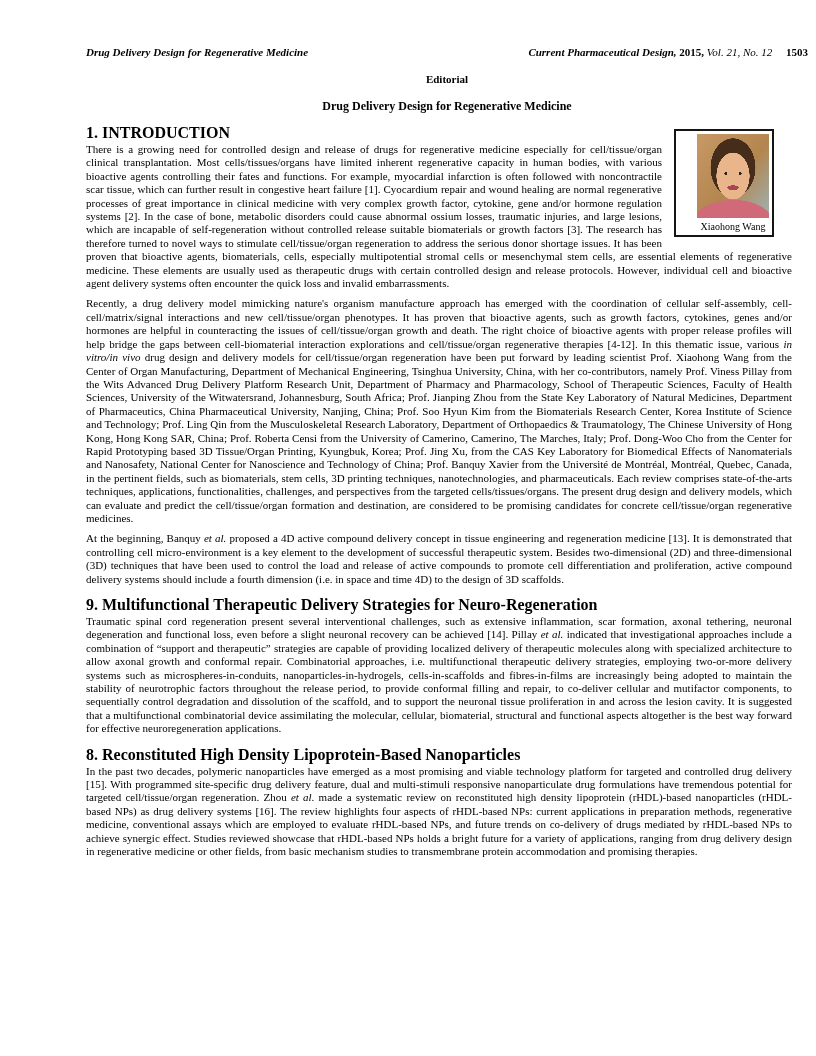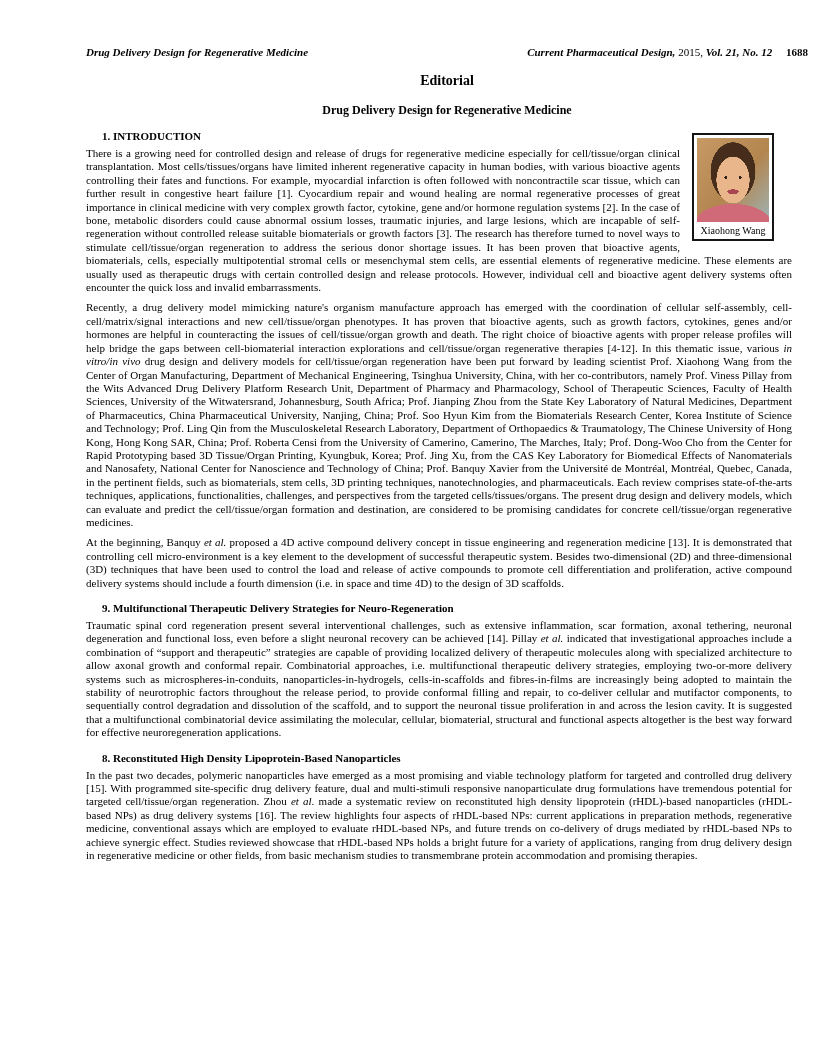--- a/index.html
+++ b/index.html
@@ -4,27 +4,27 @@
 <style>
   html,body{margin:0;padding:0;}
   body{
     width:816px;height:1056px;background:#ffffff;color:#000;
     font-family:"Liberation Serif", serif;
     -webkit-font-smoothing:antialiased;
   }
   .content{margin-left:86px;width:722px;padding-top:46px;}
   .running-head{display:flex;justify-content:space-between;font-size:11px;line-height:12px;}
   .running-head .rh-left{font-weight:bold;font-style:italic;}
-  .kicker{text-align:center;font-weight:bold;font-size:14px;margin-top:15px;}
+  .kicker{text-align:center;font-weight:bold;font-size:11px;margin-top:15px;}
   .title{text-align:center;font-size:12px;font-weight:bold;margin:14px 0 12px 0;}
-  h2.sec-head{font-size:11px;font-weight:bold;margin:12px 0 4px 16px;line-height:13px;}
+  h2.sec-head{font-size:16px;font-weight:bold;margin:12px 0 4px 0;line-height:13px;}
   p.body-par{font-size:11px;line-height:13.4px;text-align:justify;margin:0 16px 7px 0;}
   .photo-box{
     float:right;width:72px;border:2px solid #151515;background:#fff;
-    padding:3px 3px 2px 3px;margin:3px 34px 4px 12px;text-align:center;
+    padding:3px 3px 2px 21px;margin:3px 34px 4px 12px;text-align:center;
   }
   .photo{
     width:72px;height:84px;margin:0 auto;
     background:
       radial-gradient(ellipse 7px 3px at 50% 64%, #a84652 0 80%, rgba(0,0,0,0) 81%),
       radial-gradient(circle 2px at 40% 47%, #32231a 0 70%, rgba(0,0,0,0) 71%),
       radial-gradient(circle 2px at 60% 47%, #32231a 0 70%, rgba(0,0,0,0) 71%),
       radial-gradient(ellipse 17px 24px at 50% 50%, #e9b68c 0 97%, rgba(0,0,0,0) 98%),
       radial-gradient(ellipse 23px 30px at 50% 40%, #462c1a 0 97%, rgba(0,0,0,0) 98%),
       radial-gradient(ellipse 40px 22px at 50% 104%, #d06a78 0 97%, rgba(0,0,0,0) 98%),
@@ -32,21 +32,21 @@
   }
   .caption{font-size:10px;line-height:12px;margin-top:3px;}
 </style>
 </head>
 <body>
 
 <div class="content">
 
   <div class="running-head">
     <div class="rh-left"><span style="font-style: italic; font-weight: bold;">Drug Delivery Design for Regenerative Medicine</span></div>
-    <div class="rh-right"><span style="font-style: italic; font-weight: bold; text-align: right;">Current Pharmaceutical Design,</span><span style="font-weight: normal;"> 2015,</span><span style="font-style: italic; font-weight: bold;"> Vol. 21, No. 12</span><span style="font-weight: bold;">  1688</span></div>
+    <div class="rh-right"><span style="font-style: italic; font-weight: bold; text-align: right;">Current Pharmaceutical Design,</span><span style="font-weight: bold;"> 2015,</span><span style="font-style: italic; font-weight: normal;"> Vol. 21, No. 12</span><span style="font-weight: bold;">  1503</span></div>
   </div>
 
   <div class="kicker">Editorial</div>
 
   <h1 class="title">Drug Delivery Design for Regenerative Medicine</h1>
 
   <div class="photo-box">
     <div class="photo"></div>
     <div class="caption">Xiaohong Wang</div>
   </div>

